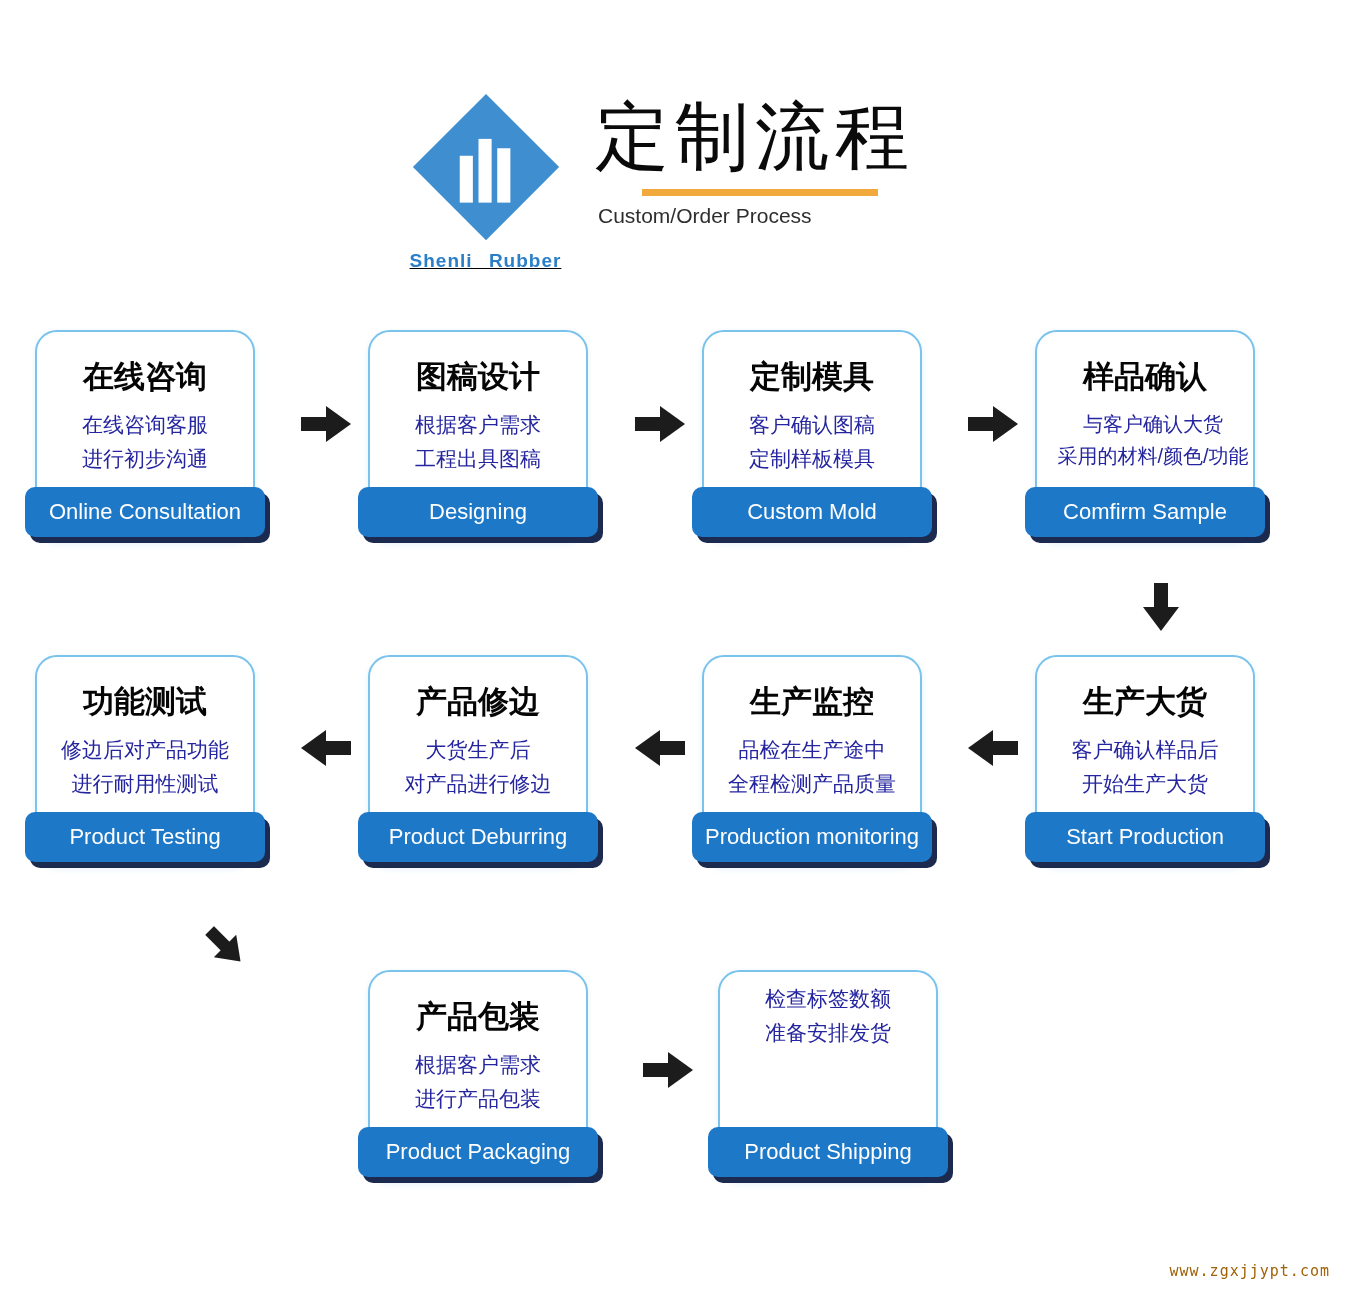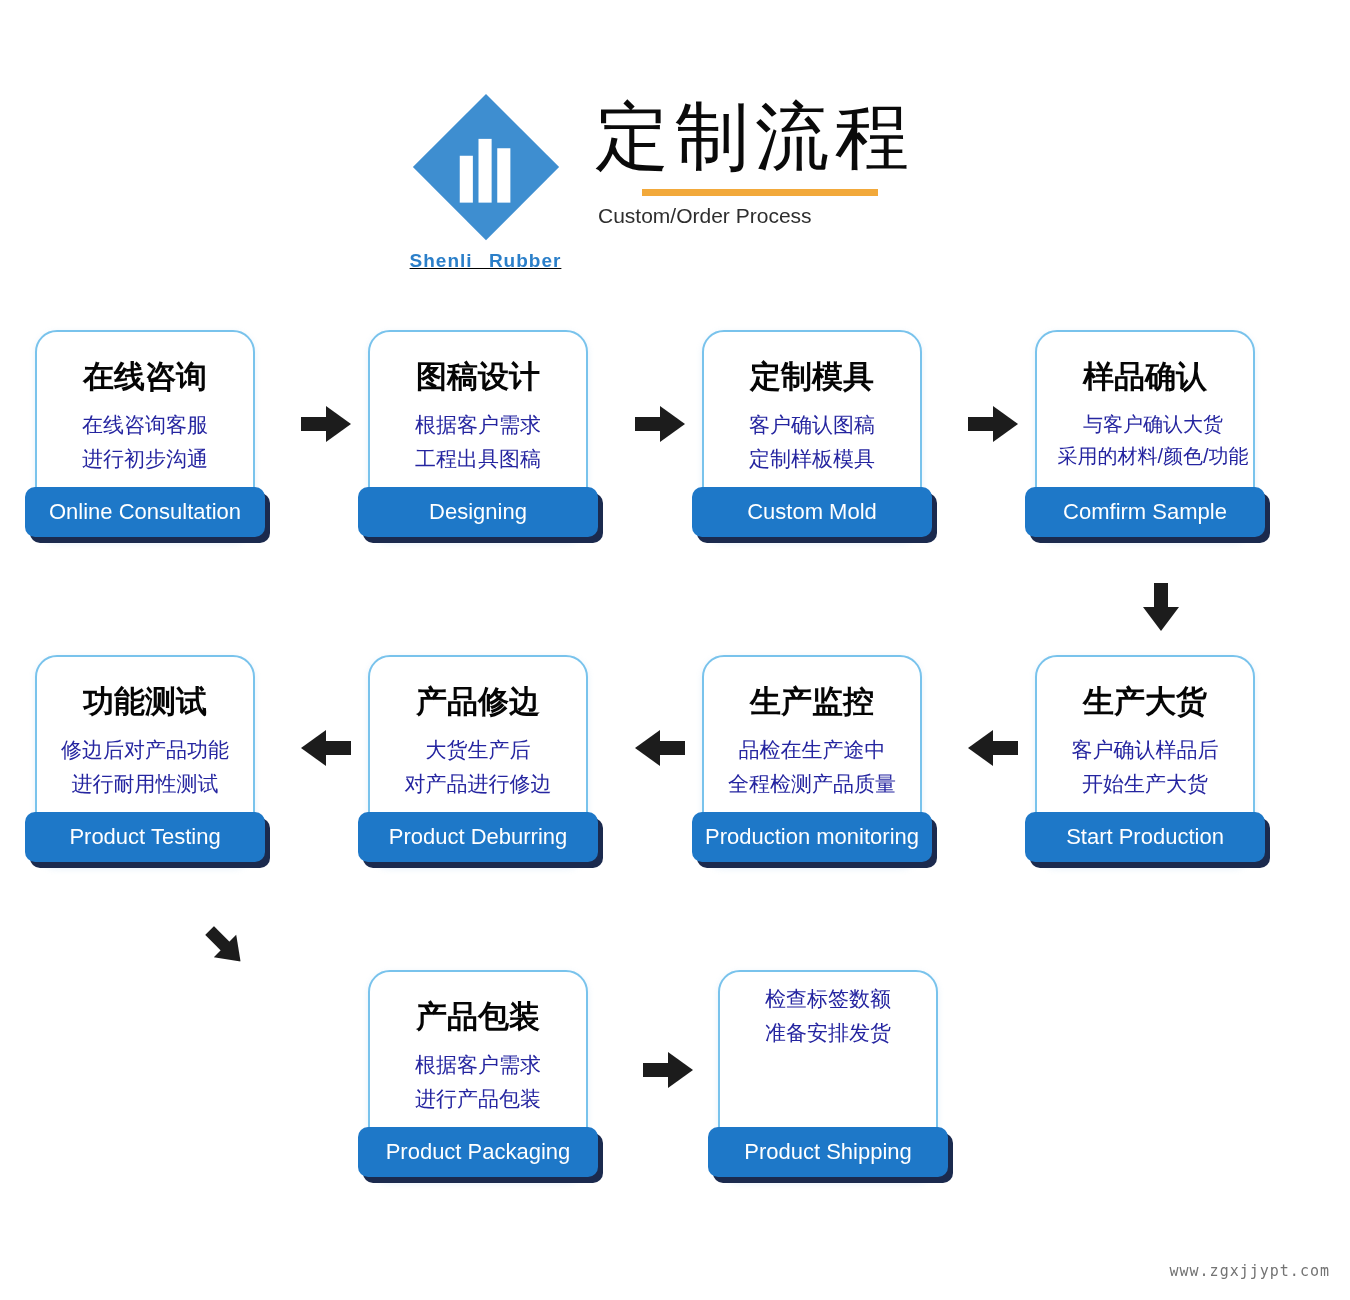--- a/index.html
+++ b/index.html
@@ -107,21 +107,21 @@
   .arrow { position: absolute; }
   .arrow-diag { transform: rotate(45deg); }
 
   
   .watermark {
     position: absolute;
     right: 20px;
     top: 1262px;
     font-family: "DejaVu Sans Mono", monospace;
     font-size: 15px;
-    color: #737373;
+    color: #a16207;
     letter-spacing: 1px;
   }
 </style>
 </head>
 <body>
 
 <div id="canvas">
 
   <div class="logo-wrap">
     <svg width="160" height="150" viewBox="0 0 170 160">

